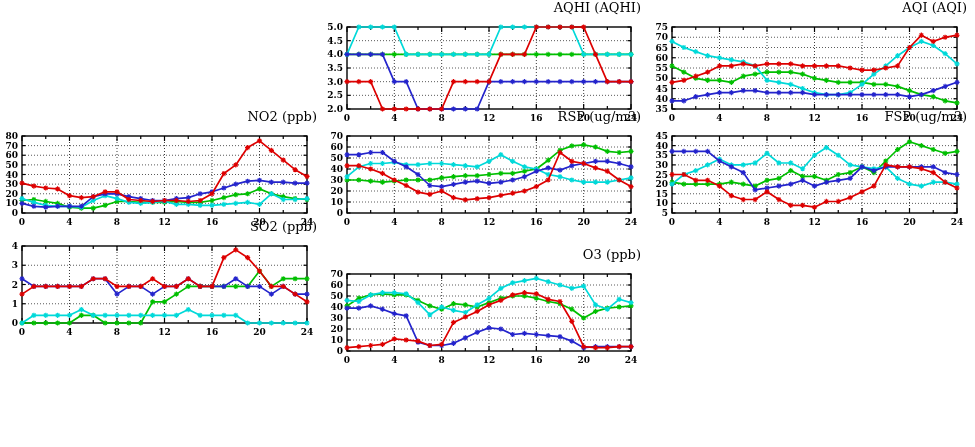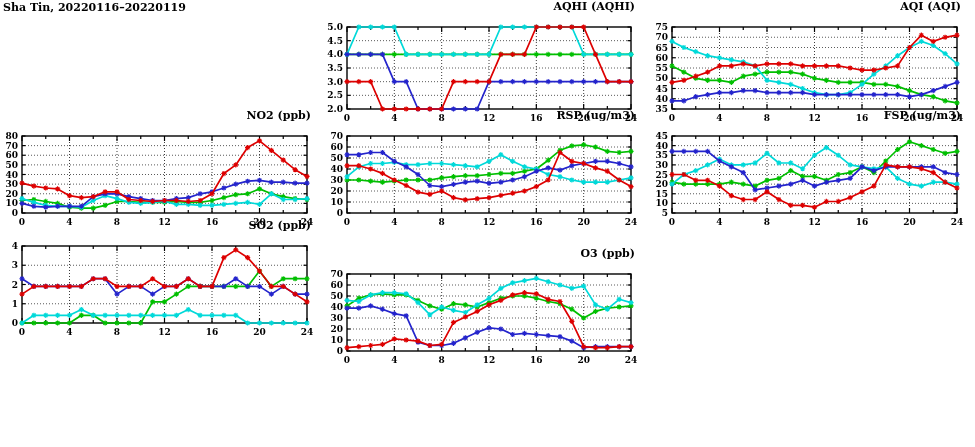--- a/index.html
+++ b/index.html
@@ -1,28 +1,27 @@
 <!DOCTYPE html>
 <html><head>
 <meta charset="utf-8">
 <style>
   html,body{margin:0;padding:0;background:#ffffff;}
   #canvas{position:relative;width:975px;height:447px;background:#ffffff;overflow:hidden;
           font-family:"DejaVu Serif", serif;}
   .page-title{position:absolute;left:3px;top:1px;font-size:11px;font-weight:bold;color:#000;white-space:nowrap;}
   .chart{position:absolute;}
-  .chart-title{position:absolute;top:0;right:10px;font-size:11px;font-weight:bold;color:#000;white-space:nowrap;}
+  .chart-title{position:absolute;top:0;right:4px;font-size:13px;font-weight:normal;color:#000;white-space:nowrap;}
   svg{position:absolute;left:0;top:13px;}
   svg text{font-family:"DejaVu Serif", serif;font-weight:bold;fill:#000;}
 </style>
 </head>
 <body>
 
 <div id="canvas">
-  <div class="page-title">Sha Tin, 20220116–20220119</div>
 
   <div class="chart" style="left: 313px; top: 0px; width: 332px; height: 127px;">
     <span class="chart-title">AQHI (AQHI)</span>
   <svg width="332" height="114">
         <g>
           <line x1="34" y1="82.33333333333334" x2="318" y2="82.33333333333334" stroke="#5a5a5a" stroke-width="1" stroke-dasharray="1,2"></line>
           <line x1="34" y1="68.66666666666666" x2="318" y2="68.66666666666666" stroke="#5a5a5a" stroke-width="1" stroke-dasharray="1,2"></line>
           <line x1="34" y1="55" x2="318" y2="55" stroke="#5a5a5a" stroke-width="1" stroke-dasharray="1,2"></line>
           <line x1="34" y1="41.33333333333333" x2="318" y2="41.33333333333333" stroke="#5a5a5a" stroke-width="1" stroke-dasharray="1,2"></line>
           <line x1="34" y1="27.666666666666664" x2="318" y2="27.666666666666664" stroke="#5a5a5a" stroke-width="1" stroke-dasharray="1,2"></line>

